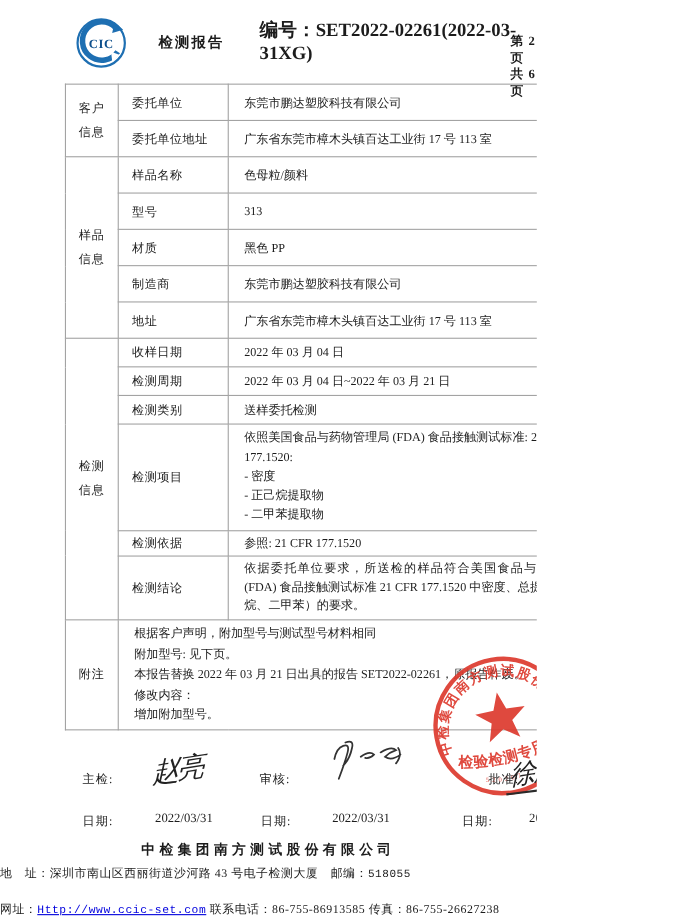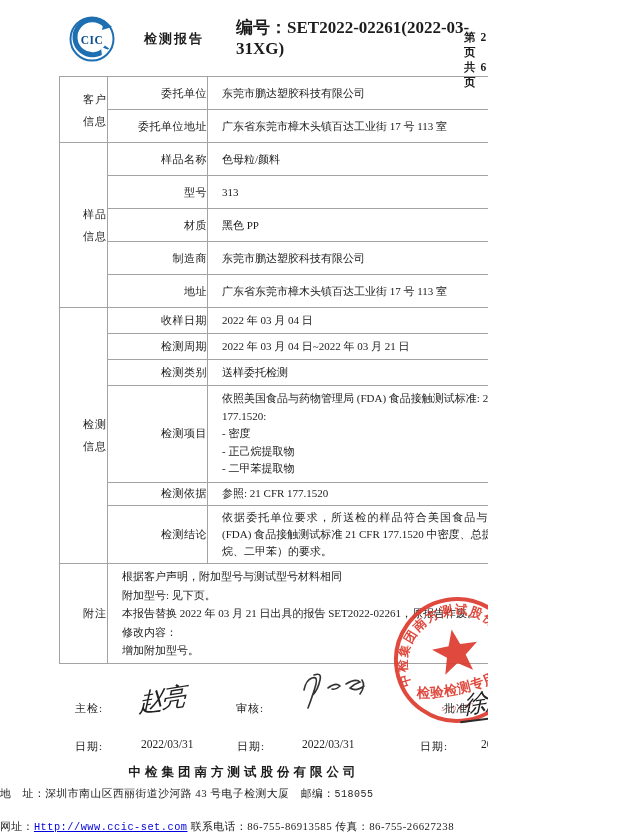--- a/index.html
+++ b/index.html
@@ -14,22 +14,22 @@
   }
   
   .hdr-logo { position:absolute; left:60px; top:14px; }
   .hdr-title { position:absolute; left:144px; top:30px; font-size:13px; font-weight:bold; letter-spacing:2px; }
   .hdr-no    { position:absolute; left:236px; top:16px; font-size:17px; font-weight:bold; }
   .hdr-page  { position:absolute; left:464px; top:30px; font-size:11.5px; font-weight:bold; letter-spacing:1px; }
   
   table.report { position:absolute; left:59px; top:76px; width:500px; border-collapse:collapse; table-layout:fixed; }
   table.report td { border:1px solid #a3a3a3; font-size:11px; vertical-align:middle; }
   col.c1 { width:48px; } col.c2 { width:100px; }
-  td.sec   { text-align:right; white-space:pre-line; line-height:2.0; letter-spacing:1px;font-family:Liberation Serif, serif; }
-  td.lbl   { padding-left:12px; letter-spacing:0.5px;text-align:right; }
+  td.sec   { text-align:center; white-space:pre-line; line-height:2.0; letter-spacing:1px;font-family:Liberation Serif, serif; }
+  td.lbl   { padding-left:12px; letter-spacing:0.5px; }
   td.val   { padding-left:14px; padding-right:10px; }
   tr.r33 { height:33px; } tr.r26 { height:26px; }
   tr.rproj { height:88px; } tr.r23 { height:23px; }
   tr.rconc { height:52px; } tr.rnote { height:94px; }
   td.multiline { white-space:pre-line; line-height:17.6px; padding-top:4px; padding-bottom:4px; }
   td.conc { line-height:17px; padding-top:3px; padding-bottom:3px; text-align:justify; }
   td.note { white-space:pre-line; line-height:18.6px; padding-top:3px; padding-bottom:3px; }
   
   .stamp { position:absolute; left:391px; top:594px; width:132px; height:132px; transform:rotate(-10deg); opacity:0.92; pointer-events:none; }
   

